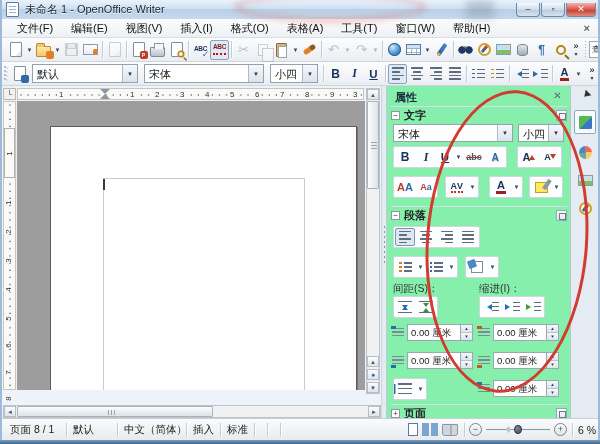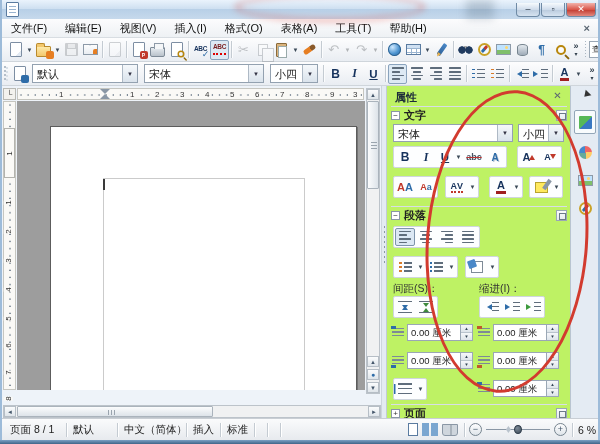--- a/index.html
+++ b/index.html
@@ -14,21 +14,21 @@
 .titlebar{left:0;top:0;width:600px;height:19px;background:linear-gradient(#eaf3fc,#cfe0f1 45%,#b7cfe7 46%,#c6d9ec);display:flex;align-items:center;padding:0 4px;z-index:30}
 .smear-red{left:235px;top:-8px;width:190px;height:30px;border:4px solid rgba(215,70,60,.40);border-radius:50%;filter:blur(3px);z-index:31}
 .smear-dark{left:466px;top:0;width:28px;height:19px;background:rgba(95,115,135,.30);filter:blur(4px);z-index:31}
 .appico{width:13px;height:15px;background:#fff;border:1px solid #5a7ba0;border-radius:1px;position:relative;margin:0 6px 0 2px}
 .appico::after{content:"";position:absolute;left:2px;top:3px;width:7px;height:7px;background:repeating-linear-gradient(#9ab4d0 0 1px,transparent 1px 3px)}
 .ttext{font-size:11px;color:#15222e;text-shadow:0 1px 0 rgba(255,255,255,.8)}
 .wbtns{margin-left:auto;display:flex;z-index:32}
 .wbtn{width:24px;height:14px;border:1px solid #6f8aa5;border-top:none;border-radius:0 0 4px 4px;background:linear-gradient(#f6fafd,#cfdceb 50%,#b9cadd 51%,#d6e3f0);display:flex;align-items:center;justify-content:center;font-size:9px;color:#23313f;margin-left:1px}
 .wbtn.close{width:30px;background:linear-gradient(#f2b3ab,#d9574b 50%,#c23a2e 51%,#e2897f);color:#fff}
 
-.menubar{left:0;top:19px;width:600px;height:19px;background:linear-gradient(#fcfcfd,#eef1f4);border-bottom:1px solid #d8dde2;display:flex;align-items:center;padding-left:2px}
+.menubar{left:0;top:19px;width:600px;height:19px;background:linear-gradient(#fcfcfd,#eef1f4);border-bottom:1px solid #d8dde2;display:flex;align-items:center;padding-left:8px}
 .mi{padding:2px 9px;font-size:11px;color:#111;white-space:nowrap}
 .mclose{margin-left:auto;padding-right:10px;color:#5a6672;font-size:11px;font-weight:bold}
 
 .tb{left:0;width:600px;height:24px;background:linear-gradient(#fdfdfe,#e9edf2);border-bottom:1px solid #cfd5db;display:flex;align-items:center;padding:0 2px}
 .tb1{top:38px}.tb2{top:62px}
 .grip{width:4px;height:16px;margin:0 2px;background:repeating-linear-gradient(#b4bec9 0 2px,transparent 2px 4px) 0 0/2px 100% no-repeat,repeating-linear-gradient(#d9e0e7 0 2px,transparent 2px 4px) 2px 1px/2px 100% no-repeat}
 .ti{width:19px;height:20px;min-width:19px;display:flex;align-items:center;justify-content:center;border-radius:2px;position:relative}
 .da{width:9px;min-width:9px;height:20px;display:flex;align-items:center;justify-content:center;font-size:6px;color:#3c4a58}
 .vsep{width:1px;min-width:1px;height:17px;background:#c4cbd2;box-shadow:1px 0 0 #fbfcfd;margin:0 2px}
 .dsep{width:3px;min-width:3px;height:17px;margin:0 2px;background:repeating-linear-gradient(#aab6c2 0 1px,transparent 1px 3px) 1px 0/1px 100% no-repeat}
@@ -135,21 +135,21 @@
 .vscroll{left:366px;top:2px;width:14px;height:306px;background:#f0f1f2;border:1px solid #bcc3ca}
 .hscroll{left:3px;top:319px;width:378px;height:13px;background:#f0f1f2;border:1px solid #bcc3ca;display:flex}
 .sbtn2{width:12px;height:11px;background:linear-gradient(#fbfcfd,#dfe5ea);border:1px solid #b6bec6;display:flex;align-items:center;justify-content:center;font-size:6px;color:#44566a}
 .vthumb{position:absolute;left:0;top:12px;width:12px;height:88px;background:linear-gradient(90deg,#fbfcfd,#dde3e9);border:1px solid #aab3bc;border-radius:1px}
 .vthumb::after{content:"";position:absolute;left:3px;top:40px;width:6px;height:7px;background:repeating-linear-gradient(#9aa4ae 0 1px,transparent 1px 3px)}
 .hthumb{width:196px;height:11px;background:linear-gradient(#fbfcfd,#dde3e9);border:1px solid #aab3bc;border-radius:1px;position:relative;margin-left:1px}
 .hthumb::after{content:"";position:absolute;top:3px;left:90px;width:9px;height:5px;background:repeating-linear-gradient(90deg,#9aa4ae 0 1px,transparent 1px 3px)}
 .split{left:381px;top:0;width:5px;height:332px;background:#e4ebf2;border-left:1px solid #cdd5dd}
 .split::after{content:"";position:absolute;left:2px;top:140px;width:1px;height:40px;background:repeating-linear-gradient(#8a97a5 0 2px,transparent 2px 5px)}
 
-.sidebar{left:386px;top:86px;width:184px;height:332px;background:#bef264;border-left:1px solid #c2cbd5}
+.sidebar{left:386px;top:86px;width:184px;height:332px;background:#86efac;border-left:1px solid #c2cbd5}
 .sb-title{position:absolute;left:8px;top:4px;font-weight:bold;font-size:11px;color:#1c2b3a}
 .sb-x{position:absolute;right:6px;top:3px;width:13px;height:13px;display:flex;align-items:center;justify-content:center;color:#5a6672;font-weight:bold;font-size:10px}
 .shead{position:absolute;left:4px;width:176px;height:15px;display:flex;align-items:center;gap:4px;font-weight:bold;font-size:11px;color:#222;border-top:1px solid #d7dee6;padding-top:2px}
 .exp{width:9px;height:9px;min-width:9px;border:1px solid #8a97a5;background:#fff;font-size:8px;line-height:7px;text-align:center;color:#333;font-weight:normal}
 .launch{margin-left:auto;width:11px;height:11px;border:1px solid #9aa7b5;background:linear-gradient(#fbfcfd,#e3e9ef);position:relative}
 .launch::after{content:"";position:absolute;left:2px;top:2px;width:5px;height:5px;border:1px solid #6b7a88}
 .sgrp{position:absolute;background:#fdfeff;border:1px solid #cfd6dd;border-radius:2px;display:flex;align-items:center;padding:1px;gap:1px}
 .sbt{width:20px;height:18px;display:flex;align-items:center;justify-content:center;border-radius:2px;position:relative}
 .sda{width:9px;display:flex;align-items:center;justify-content:center;font-size:6px;color:#3c4a58;height:18px}
 .ssel{border:1px solid #7e94ab;background:#dce8f4}
@@ -183,37 +183,39 @@
 
 .ellipse{left:426px;top:90px;width:162px;height:303px;border:3px solid #d23b2f;border-radius:50%;transform:rotate(4deg);z-index:50}
 </style>
 </head>
 <body>
 
 <div class="w">
 
   <div class="abs titlebar">
     <span class="appico"></span>
+    <span class="ttext">未命名 1 - OpenOffice Writer</span>
     <span class="wbtns">
       <span class="wbtn">–</span>
       <span class="wbtn">▫</span>
       <span class="wbtn close">✕</span>
     </span>
   </div>
   <div class="abs smear-red"></div>
   <div class="abs smear-dark"></div>
 
   <div class="abs menubar">
     <span class="mi">文件(F)</span>
     <span class="mi">编辑(E)</span>
     <span class="mi">视图(V)</span>
     <span class="mi">插入(I)</span>
     <span class="mi">格式(O)</span>
     <span class="mi">表格(A)</span>
     <span class="mi">工具(T)</span>
+    <span class="mi">窗口(W)</span>
     <span class="mi">帮助(H)</span>
     <span class="mclose">×</span>
   </div>
 
   <div class="abs tb tb1">
     <span class="grip"></span>
     <span class="ti">
         <span class="s-doc"></span>
       </span>
     <span class="da">▼</span>

